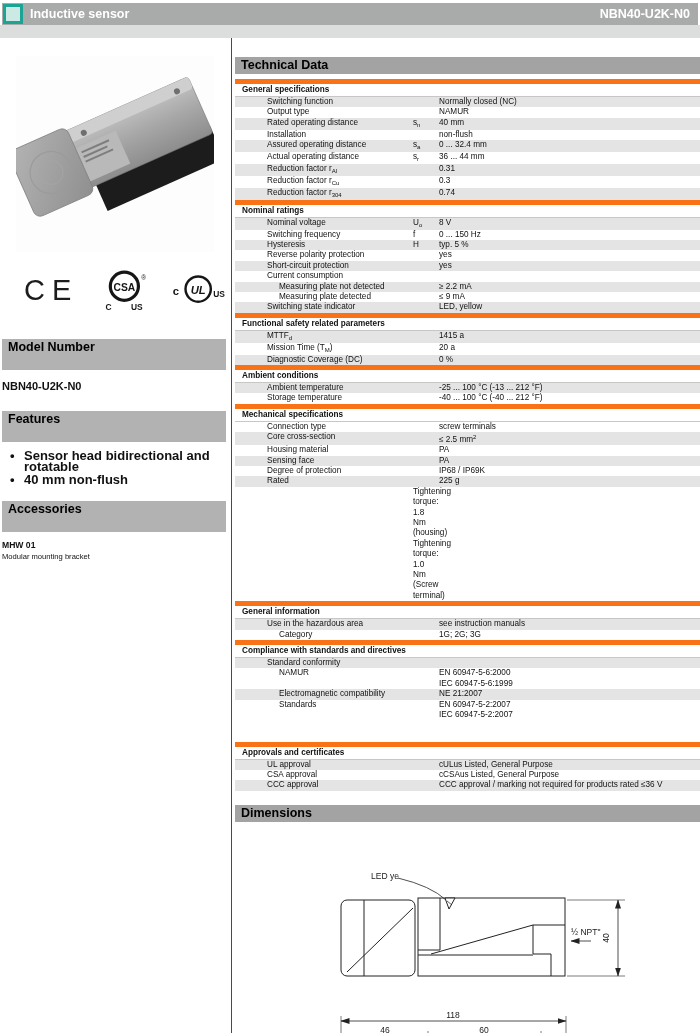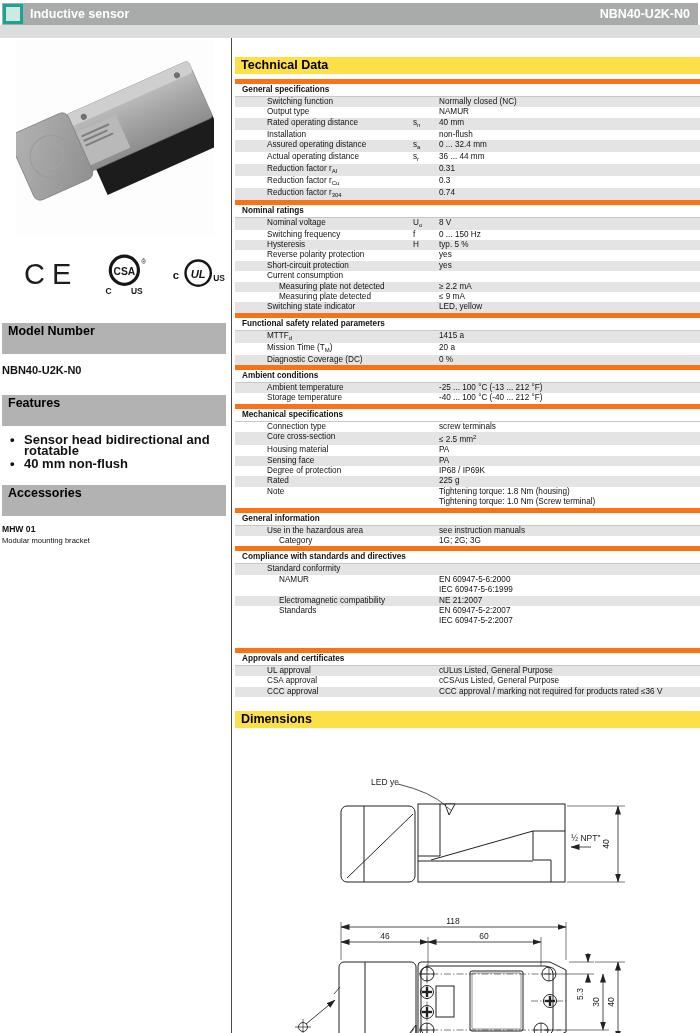--- a/index.html
+++ b/index.html
@@ -9,41 +9,41 @@
 
   
   .topbar { position:absolute; left:2px; top:3px; width:696px; height:22px; background:#a9abaa;
             display:flex; align-items:center; }
   .chip { width:20px; height:20px; background:#cde9e3; border:3px solid #1ba393; margin-left:1px; }
   .topbar-title { color:#fff; font-weight:bold; font-size:12.5px; margin-left:7px; flex:1; }
   .topbar-model { color:#fff; font-weight:bold; font-size:12.5px; margin-right:8px; }
   .strip { position:absolute; left:0; top:25px; width:700px; height:13px; background:#dcdedd; }
 
   .content { position:absolute; left:0; top:38px; width:700px; height:995px; display:flex; background:#fff; }
-  .col-left { width:231px; padding-top:0; }
+  .col-left { width:231px; padding-top:16px; }
   .col-right { flex:1; border-left:1px solid #4a4a4a; padding:19px 3px 0 3px; }
 
   
   .photo { width:198px; height:196px; margin:2px 0 0 16px; background:#fdfdfd; }
   .marks { display:flex; align-items:center; gap:22px; margin:14px 0 0 24px; height:48px; }
   .ce { font-size:29px; letter-spacing:7px; color:#1c1c1c; font-weight:400; }
   .lbar { background:#b1b2b1; color:#000; font-weight:bold; font-size:12.5px; height:31px;
           line-height:17px; padding-left:6px; margin:0 5px 0 2px; }
   .lbar.mn { margin-top:25px; }
   .lbar.ft { margin-top:19px; }
   .lbar.ac { margin-top:15px; }
   .model-val { font-weight:bold; font-size:11px; margin:10px 0 0 2px; }
   ul.features { list-style:none; margin:9px 4px 0 8px; }
   ul.features li { position:relative; padding-left:16px; font-weight:bold; font-size:13px; line-height:10.5px; margin-bottom:3px; }
   ul.features li::before { content:"•"; position:absolute; left:2px; top:0; }
   .acc-code { font-weight:bold; font-size:8.6px; margin:8px 0 0 2px; }
   .acc-desc { font-size:7.6px; margin:2px 0 0 2px; }
 
   
-  .rbar { background:#fde047; color:#000; font-weight:bold; font-size:12.5px; height:17px;
+  .rbar { background:#a3a3a3; color:#000; font-weight:bold; font-size:12.5px; height:17px;
           line-height:17px; padding-left:6px; }
   .rbar.dim { margin-top:14px; }
   #tech-sections { margin-top:5px; }
   .tsection-title { font-weight:bold; font-size:8.2px; line-height:10px; padding:1px 0 1px 7px;
                     border-top:5px solid #f97316; border-bottom:1px solid #c7c7c7; }
   .trow { display:grid; grid-template-columns:160px 26px 1fr; font-size:8.2px; line-height:10.4px; min-height:10.4px;padding-left:18px; }
   .trow.shade { background:#e4e4e4; }
   .tlabel { padding-left:14px; }
   .trow.ind1 .tlabel { padding-left:26px; }
   .tsym { }
@@ -337,21 +337,20 @@
             </span>
           </div>
           <div class="trow shade">
             <span class="tlabel">Rated</span>
             <span class="tsym"></span>
             <span class="tval">
               <div>225 g</div>
             </span>
           </div>
           <div class="trow">
-            <span class="tlabel">Note</span>
             <span class="tsym"></span>
             <span class="tval">
               <div>Tightening torque: 1.8 Nm (housing)</div>
               <div>Tightening torque: 1.0 Nm (Screw terminal)</div>
             </span>
           </div>
           <div class="tsection-title">General information</div>
           <div class="trow shade">
             <span class="tlabel">Use in the hazardous area</span>
             <span class="tsym"></span>

